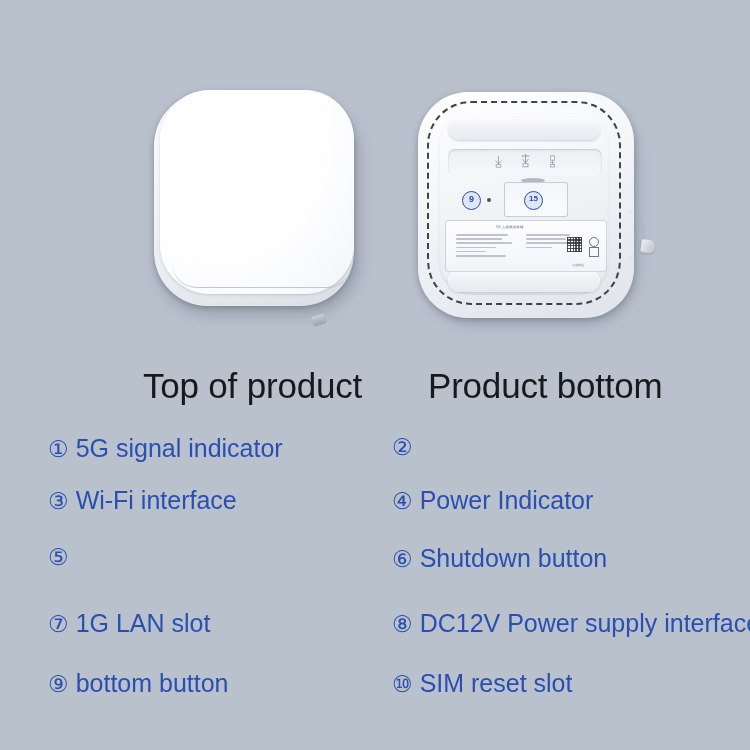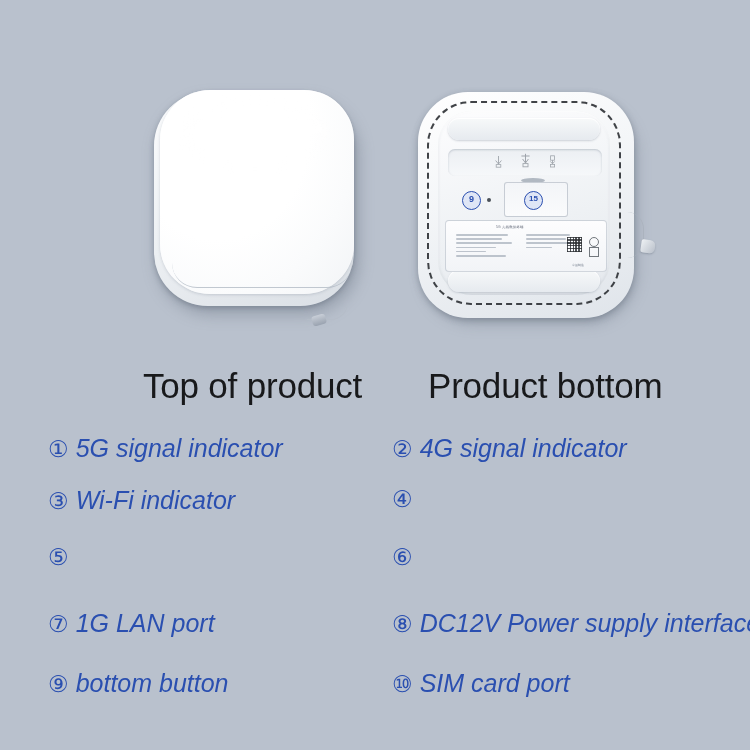--- a/index.html
+++ b/index.html
@@ -307,21 +307,21 @@
     gap: 7px;
     color: #2a4fb0;
     font-size: 25px;
     white-space: nowrap;
     font-family: "Liberation Sans", sans-serif;
   }
   .legend-num {
     font-size: 23px;
     line-height: 1;
   }
-  .legend-text { line-height: 1; font-style: italic; }
+  .legend-text { line-height: 1; }
 
   
   #legend-left  .legend-item:nth-child(1) { position:absolute; top: 8px;   }
   #legend-left  .legend-item:nth-child(2) { position:absolute; top: 60px;  }
   #legend-left  .legend-item:nth-child(3) { position:absolute; top: 118px; }
   #legend-left  .legend-item:nth-child(4) { position:absolute; top: 183px; }
   #legend-left  .legend-item:nth-child(5) { position:absolute; top: 243px; }
 
   #legend-right .legend-item:nth-child(1) { position:absolute; top: 8px;   }
   #legend-right .legend-item:nth-child(2) { position:absolute; top: 60px;  }
@@ -419,49 +419,50 @@
 
 <div id="legend">
 
   <div class="legend-col" id="legend-left">
     <div class="legend-item">
       <span class="legend-num">①</span>
       <span class="legend-text">5G signal indicator</span>
     </div>
     <div class="legend-item">
       <span class="legend-num">③</span>
-      <span class="legend-text">Wi-Fi indicator</span>
+      <span class="legend-text">Wi-Fi interface</span>
     </div>
     <div class="legend-item">
       <span class="legend-num">⑤</span>
     </div>
     <div class="legend-item">
       <span class="legend-num">⑦</span>
-      <span class="legend-text">1G LAN port</span>
+      <span class="legend-text">1G LAN slot</span>
     </div>
     <div class="legend-item">
       <span class="legend-num">⑨</span>
       <span class="legend-text">bottom button</span>
     </div>
   </div>
 
   <div class="legend-col" id="legend-right">
     <div class="legend-item">
       <span class="legend-num">②</span>
-      <span class="legend-text">4G signal indicator</span>
     </div>
     <div class="legend-item">
       <span class="legend-num">④</span>
+      <span class="legend-text">Power Indicator</span>
     </div>
     <div class="legend-item">
       <span class="legend-num">⑥</span>
+      <span class="legend-text">Shutdown  button</span>
     </div>
     <div class="legend-item">
       <span class="legend-num">⑧</span>
       <span class="legend-text">DC12V Power supply interface</span>
     </div>
     <div class="legend-item">
       <span class="legend-num">⑩</span>
-      <span class="legend-text">SIM card port</span>
+      <span class="legend-text">SIM reset slot</span>
     </div>
   </div>
 
 </div>
 
 </body></html>

